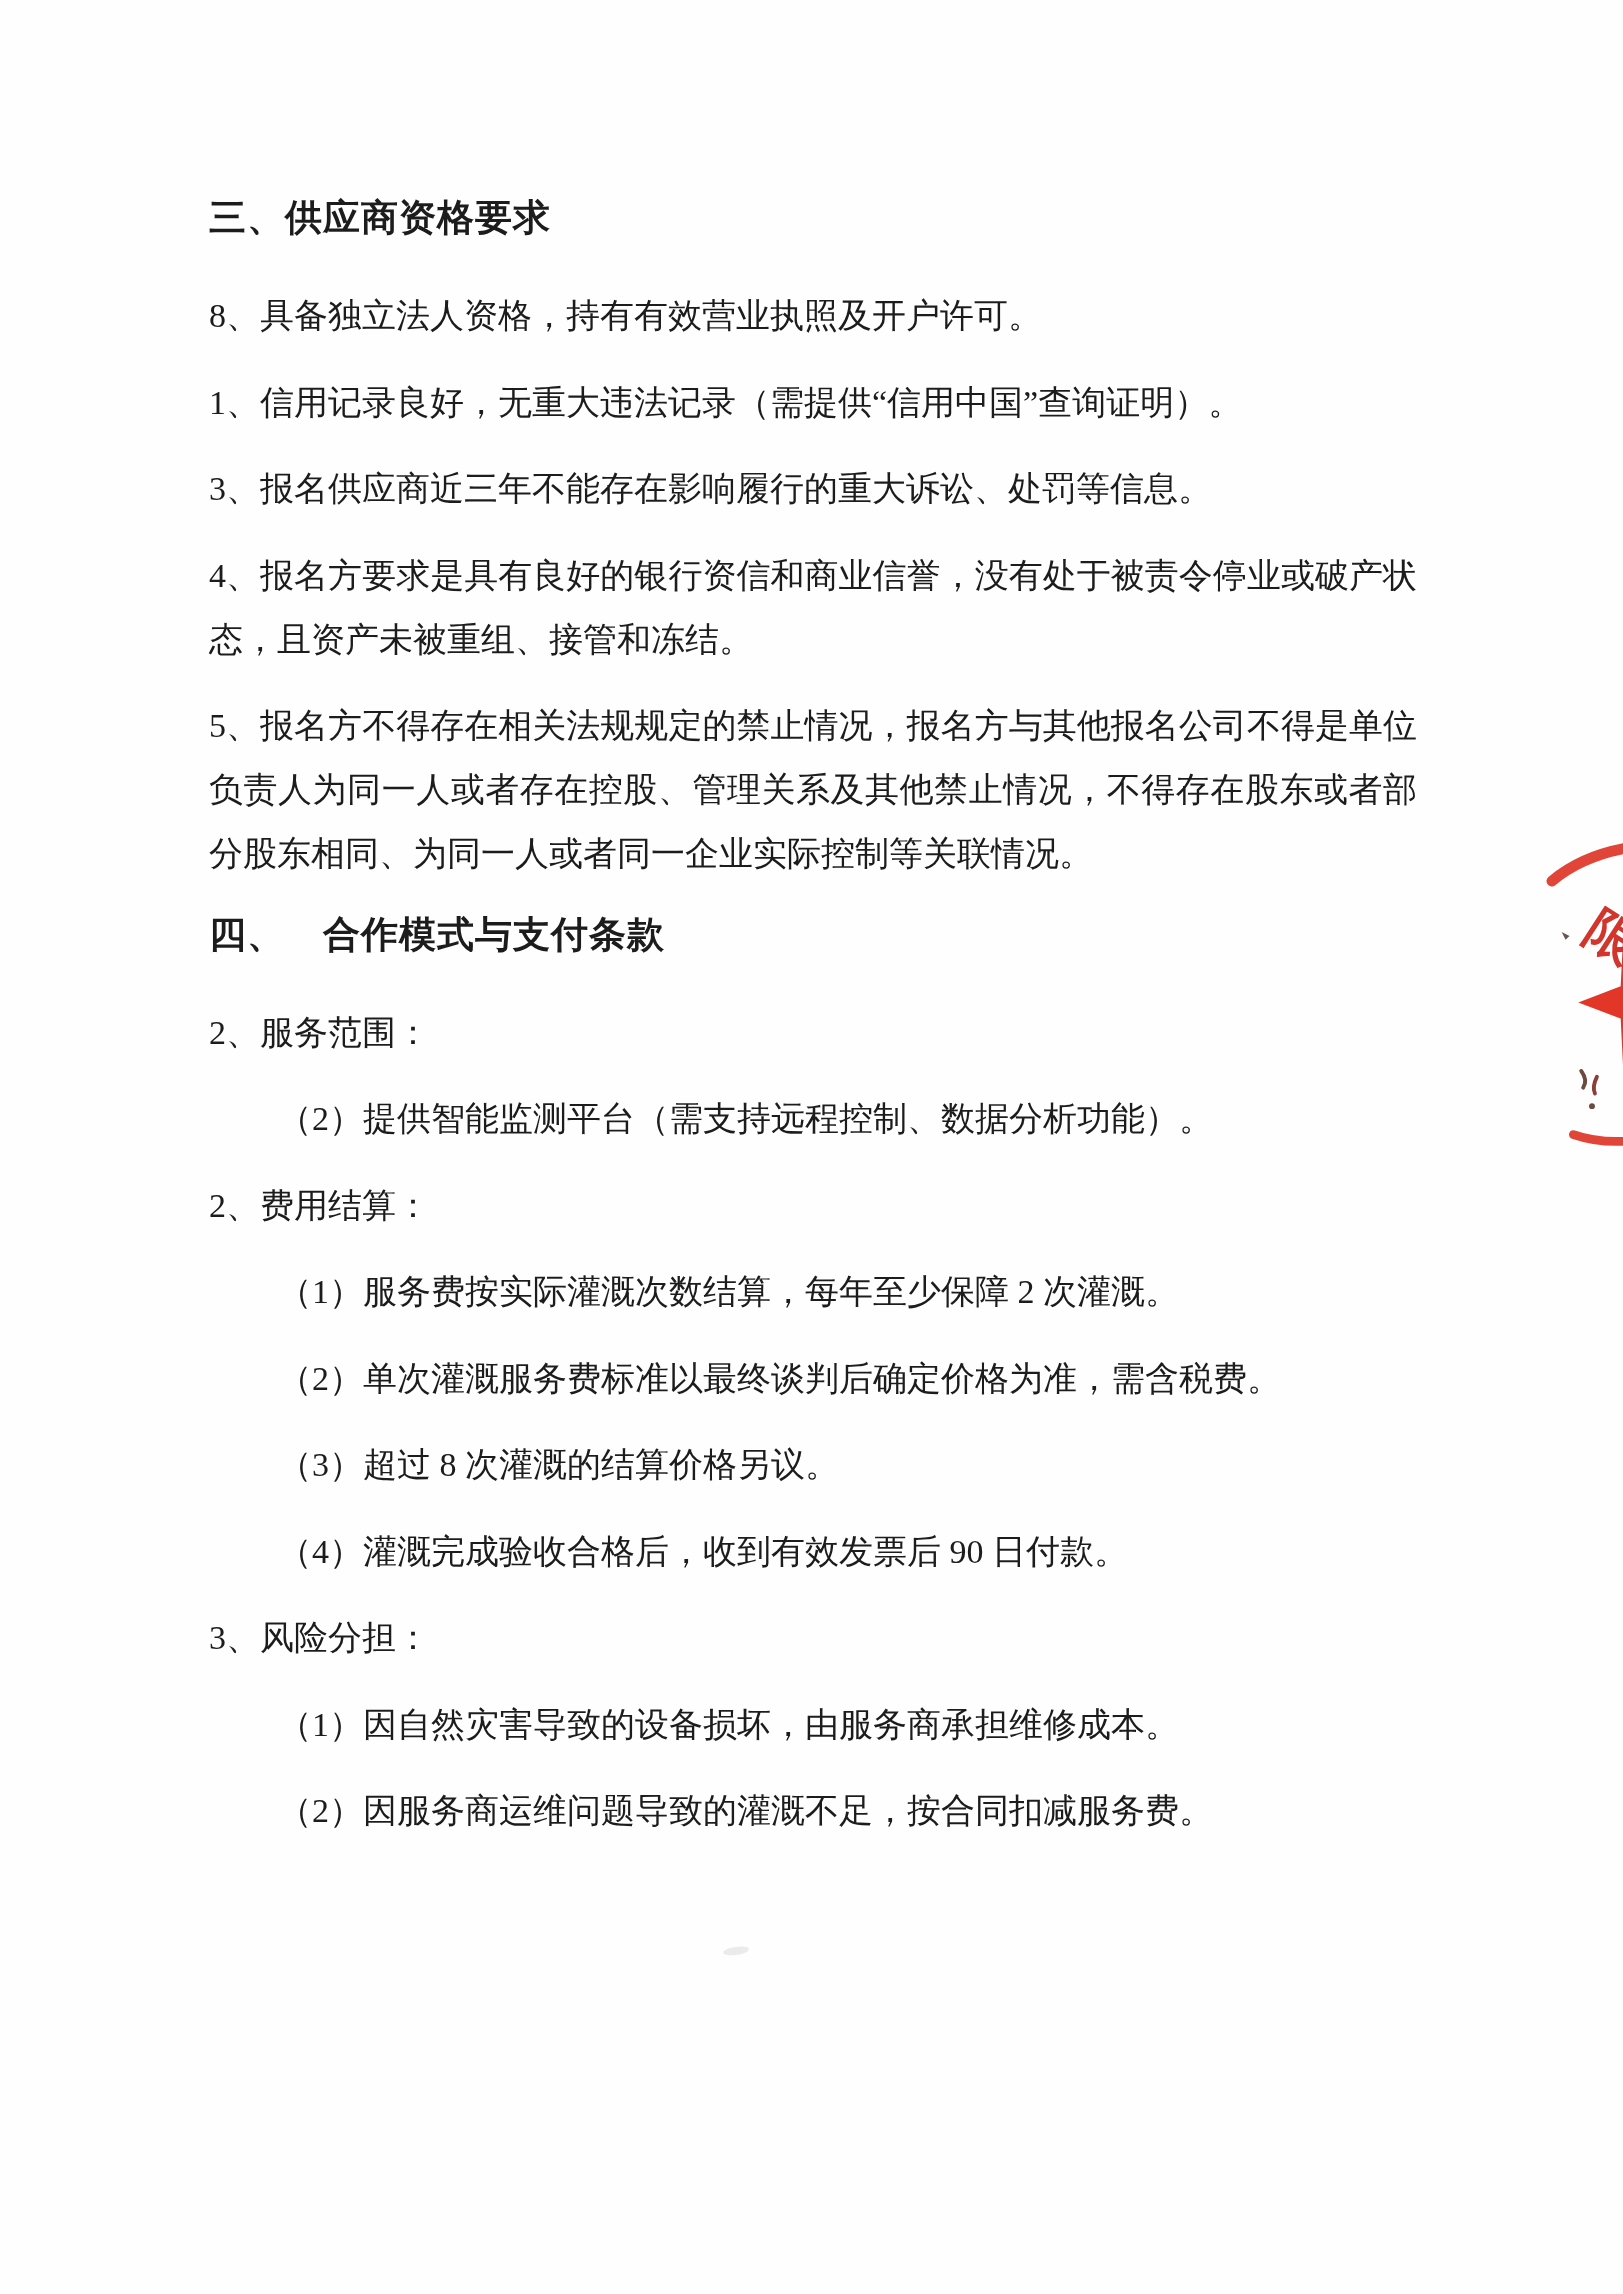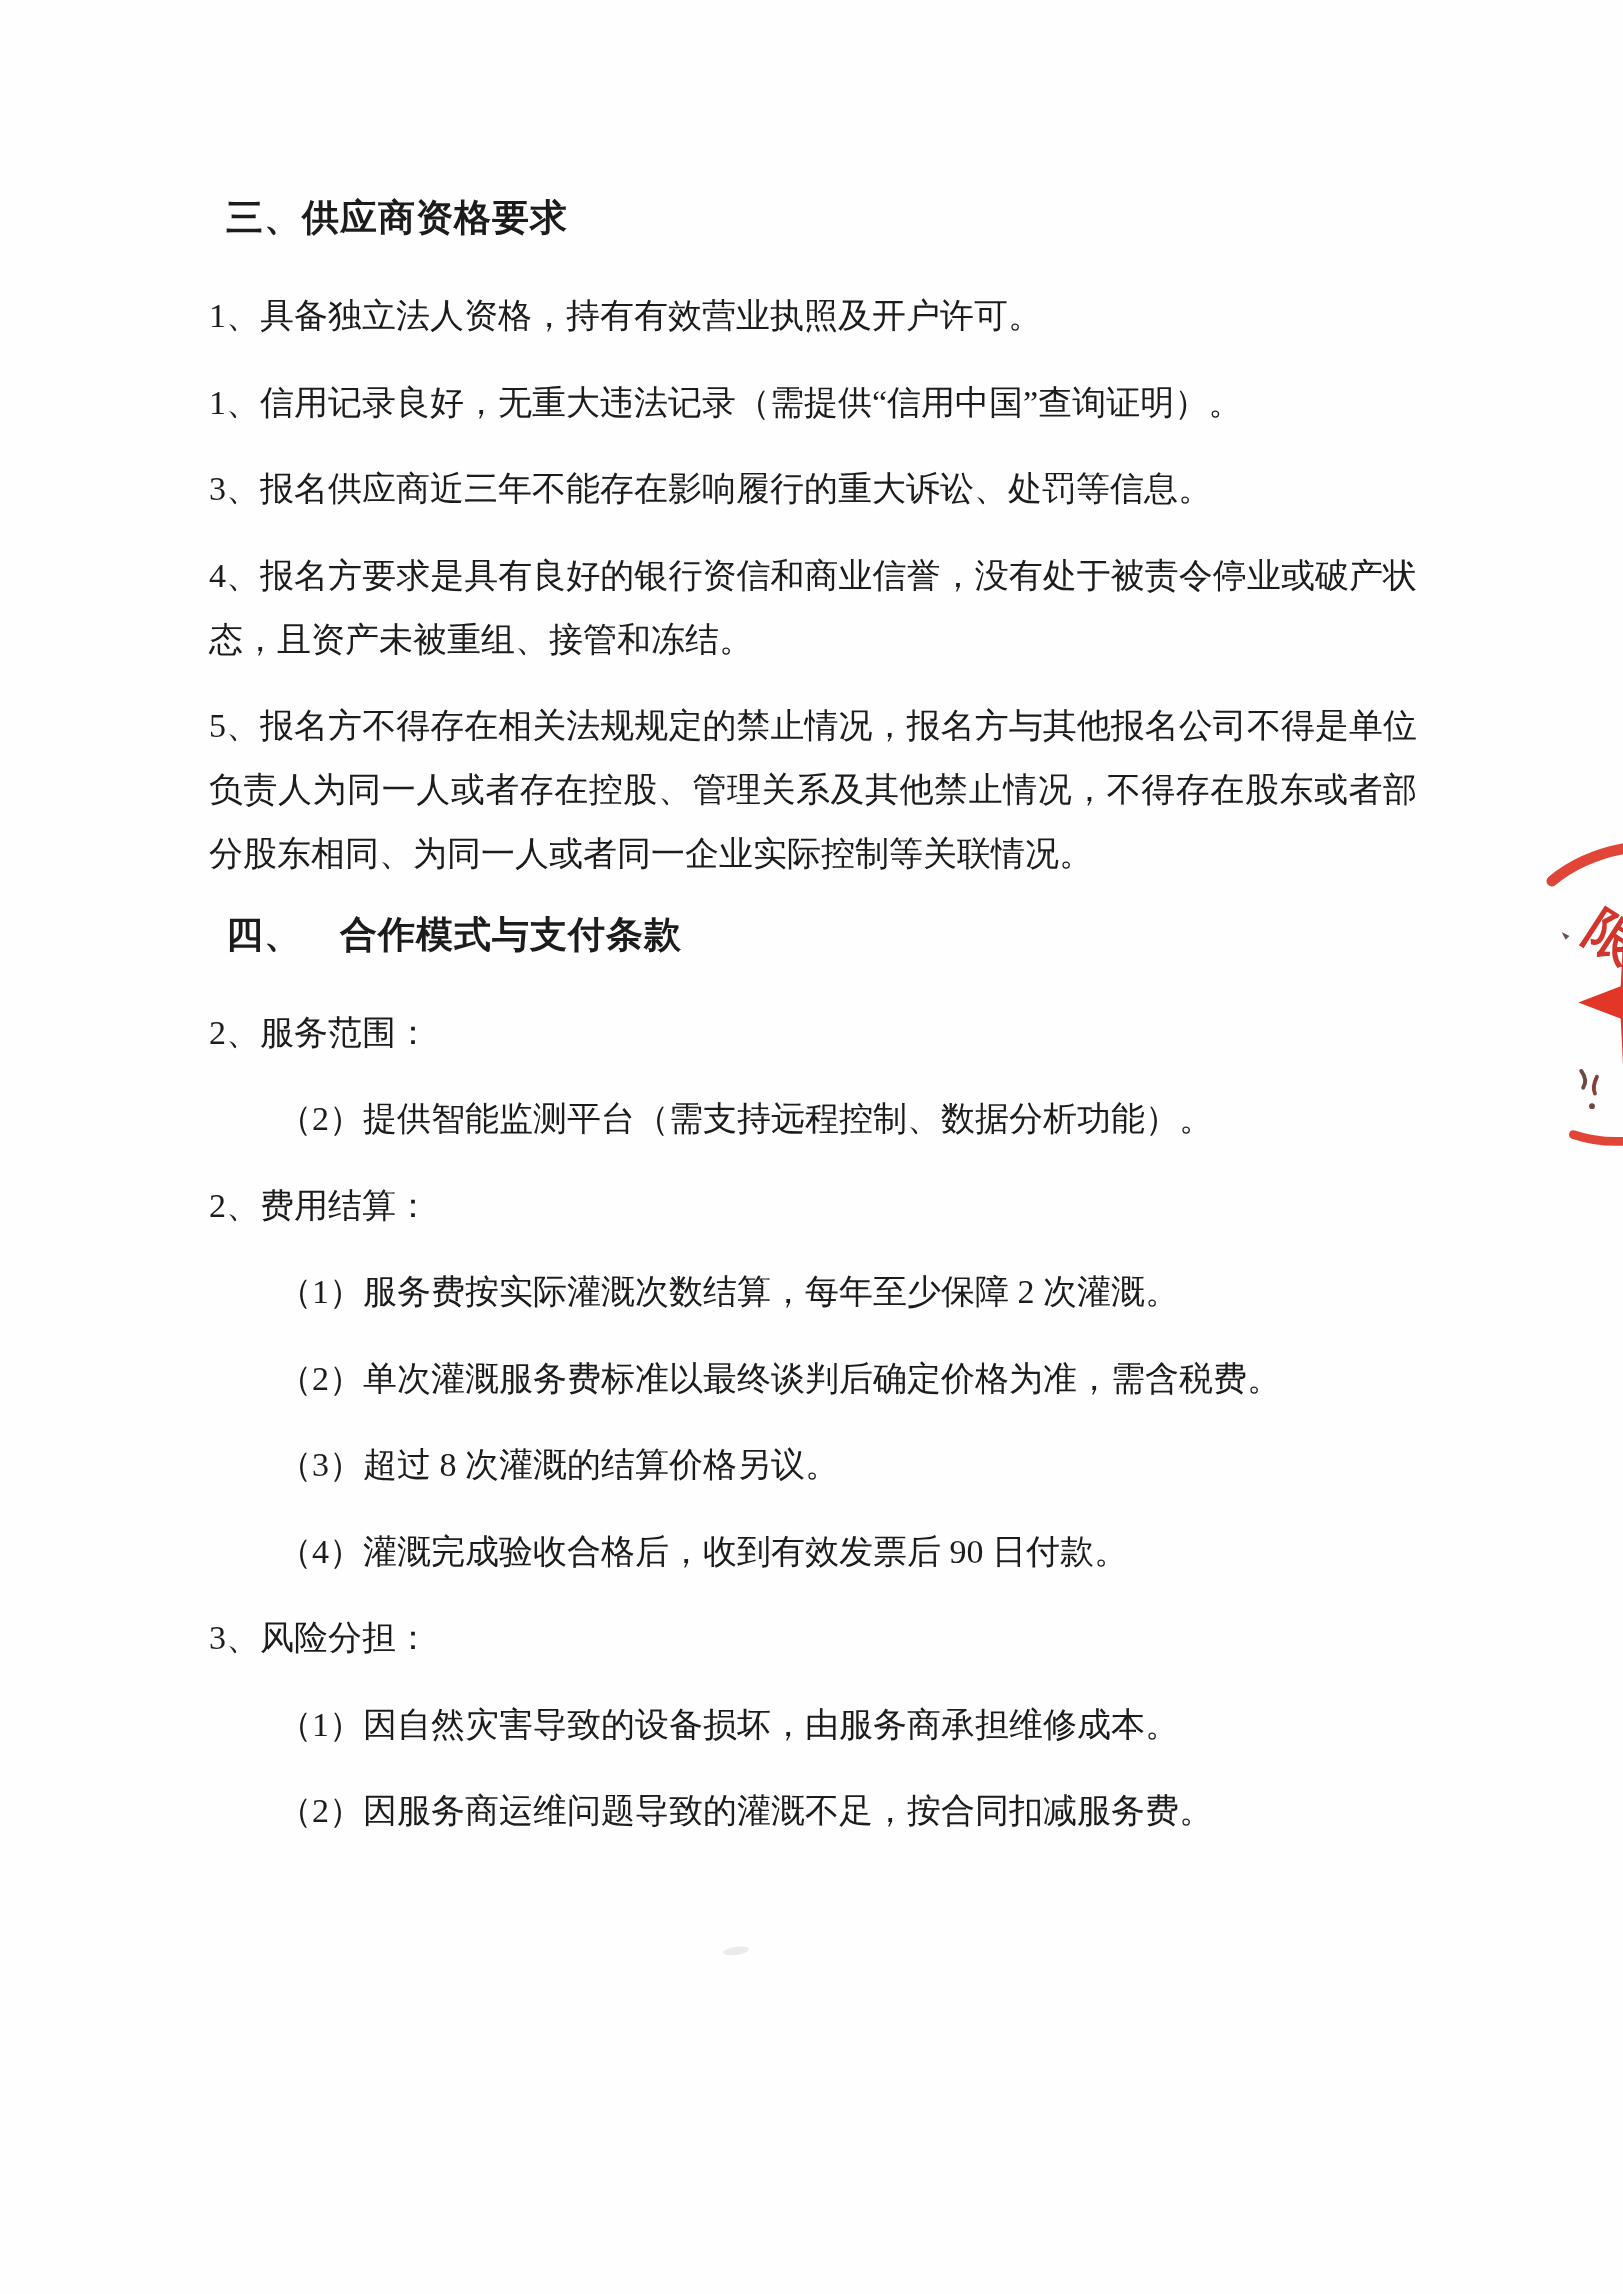--- a/index.html
+++ b/index.html
@@ -19,21 +19,21 @@
   .content {
     position: absolute;
     left: 209px;
     top: 192px;
     width: 1208px;
   }
   .heading {
     font-size: 37px;
     font-weight: bold;
     line-height: 51px;
-    margin: 0 0 41px 17px;
+    margin: 0 0 41px 0;
     white-space: pre-wrap;
     letter-spacing: 1px;
   }
   .heading.h4 { margin-top: 3.9px; }
   .item {
     font-size: 34px;
     line-height: 64px;
     margin: 0 0 22.5px 0;
     text-align: justify;
     text-justify: inter-ideograph;
@@ -66,21 +66,21 @@
   }
 </style>
 </head>
 <body>
 
 <div class="page">
   <div class="content">
 
     <h2 class="heading">三、供应商资格要求</h2>
 
-    <p class="item">1、具备独立法人资格，持有有效营业执照及开户许可。</p>
+    <p class="item">8、具备独立法人资格，持有有效营业执照及开户许可。</p>
     <p class="item">1、信用记录良好，无重大违法记录（需提供“信用中国”查询证明）。</p>
     <p class="item">3、报名供应商近三年不能存在影响履行的重大诉讼、处罚等信息。</p>
     <p class="item">4、报名方要求是具有良好的银行资信和商业信誉，没有处于被责令停业或破产状态，且资产未被重组、接管和冻结。</p>
     <p class="item">5、报名方不得存在相关法规规定的禁止情况，报名方与其他报名公司不得是单位负责人为同一人或者存在控股、管理关系及其他禁止情况，不得存在股东或者部分股东相同、为同一人或者同一企业实际控制等关联情况。</p>
 
     <h2 class="heading h4">四、　合作模式与支付条款</h2>
 
     <p class="item">2、服务范围：</p>
     <p class="subitem">（2）提供智能监测平台（需支持远程控制、数据分析功能）。</p>
 

